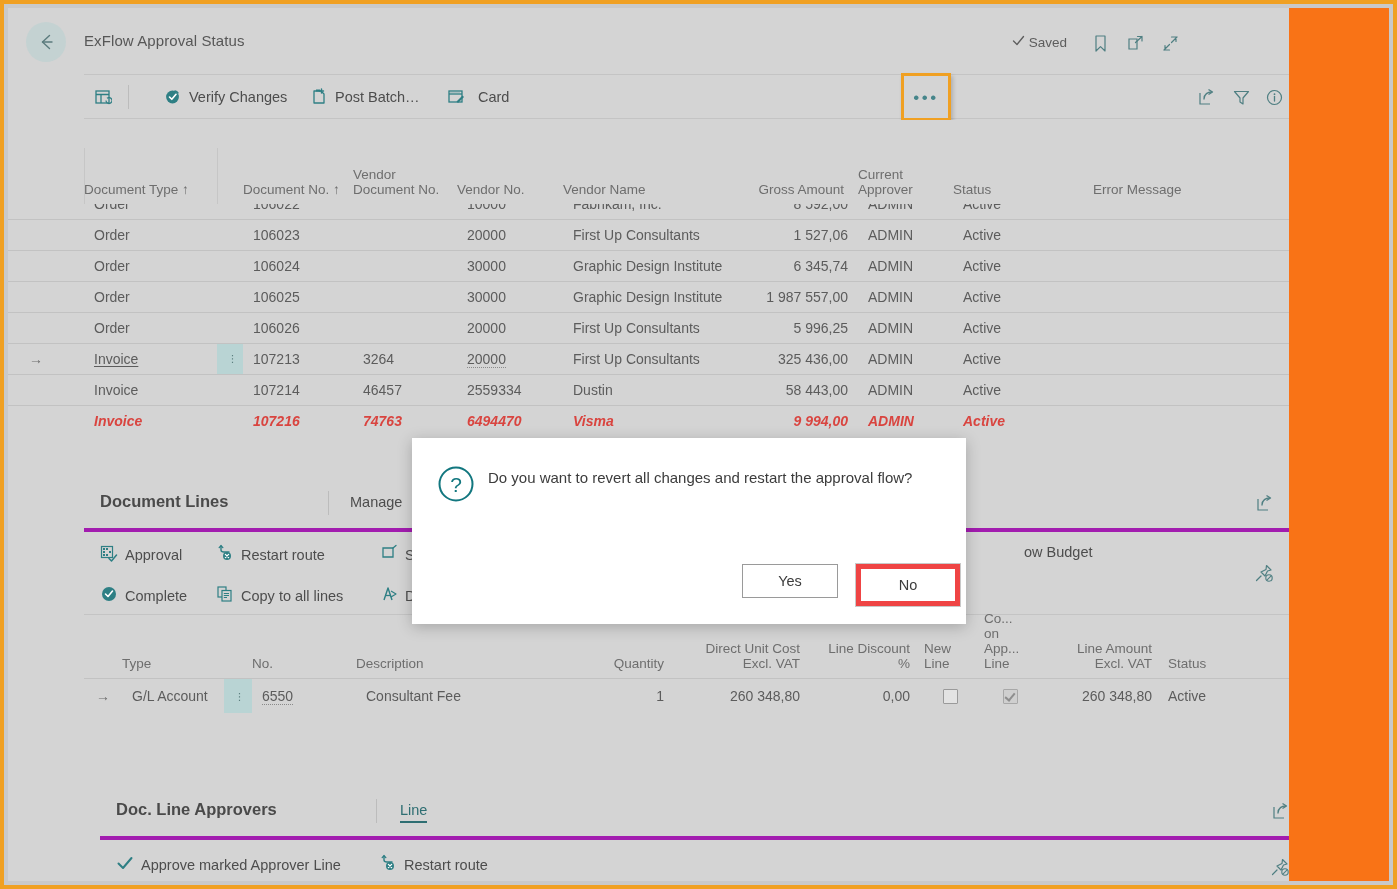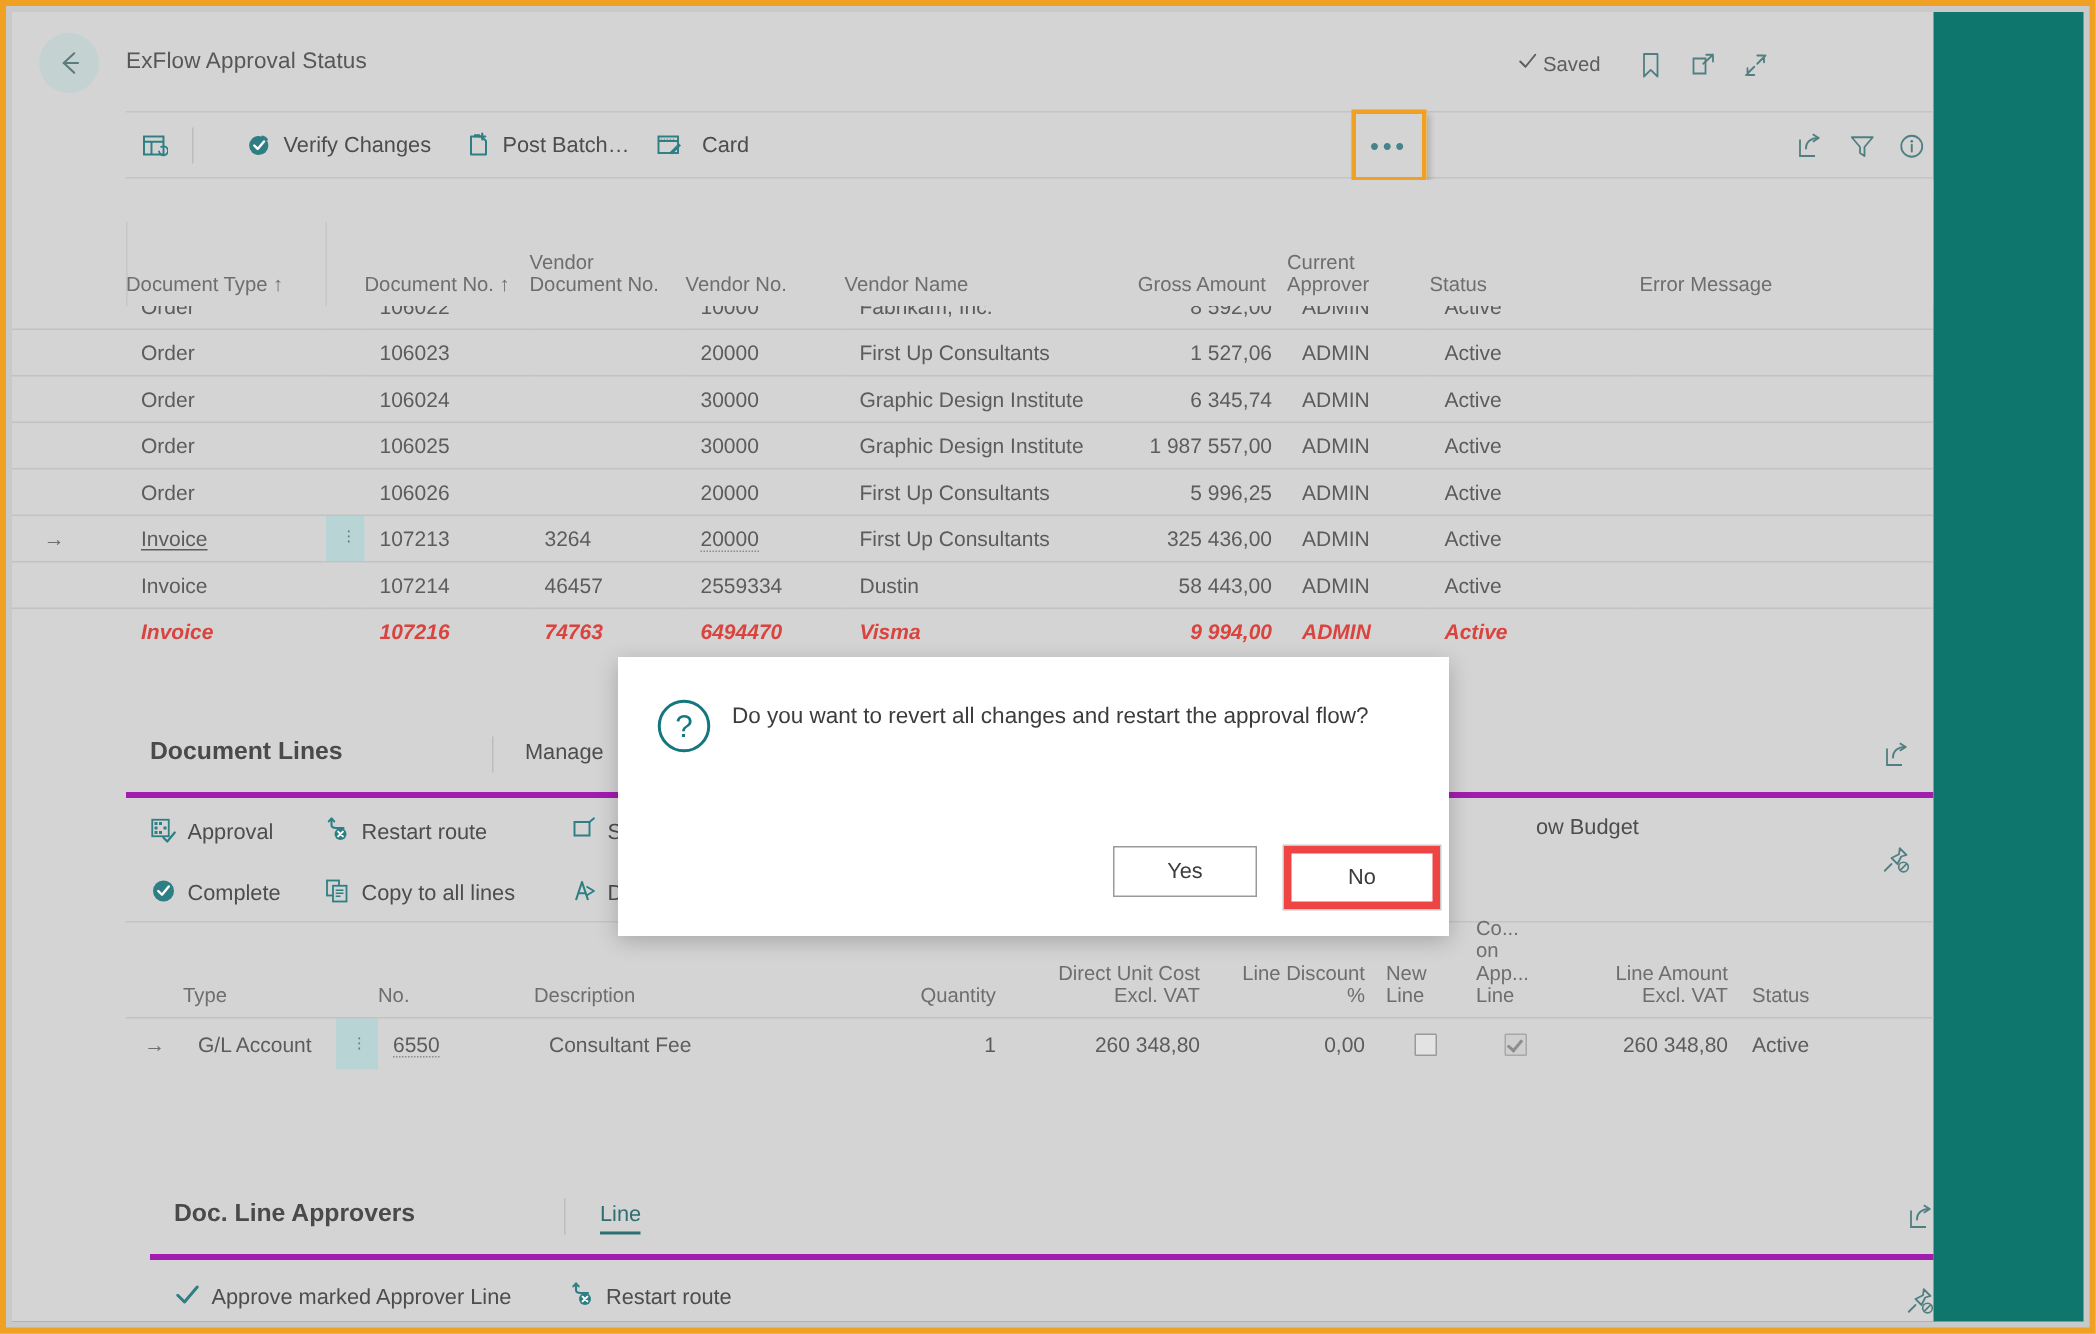--- a/index.html
+++ b/index.html
@@ -11,21 +11,21 @@
   }
   
   #frame{
     position:absolute;left:0;top:0;width:1397px;height:889px;
     box-sizing:border-box;
     border:4px solid #f0a022;
     background:#c9c9c9;
   }
   #gutter{
     position:absolute;left:4px;top:4px;right:4px;bottom:4px;
-    background:#0f766e;overflow:hidden;
+    background:#f97316;overflow:hidden;
   }
   
   #surface{
     position:absolute;left:0px;top:0px;width:1281px;height:881px;
     background:#d4d4d4;
     overflow:hidden;
   }
 
   
   #topbar{position:absolute;left:0;top:0;width:1281px;height:66px;}
@@ -222,21 +222,21 @@
       <span>
         <svg width="19" height="19" viewBox="0 0 19 19">
                 <path d="M5 4 H12 L15 7 V16 H5 Z" fill="none" stroke="#2e7f84" stroke-width="1.3" stroke-linejoin="round"></path>
                 <path d="M7 2.5 H11 V4.5 H7 Z" fill="#2e7f84"></path>
                 <path d="M12.5 2 V6 M10.5 4 H14.5" stroke="#2e7f84" stroke-width="1.4" stroke-linecap="round"></path>
               </svg>
       </span>
       <span>Post Batch…</span>
     </div>
 
-    <div class="cmd" style="left:353px;gap:12px;">
+    <div class="cmd" style="left:363px;gap:12px;">
       <span>
         <svg width="19" height="19" viewBox="0 0 19 19">
                 <rect x="2" y="4" width="13" height="11" fill="none" stroke="#2e7f84" stroke-width="1.3"></rect>
                 <path d="M2 7 H15" stroke="#2e7f84" stroke-width="1.3"></path>
                 <path d="M4 5.5 V6 M6 5.5 V6 M8 5.5 V6 M10 5.5 V6 M12 5.5 V6" stroke="#2e7f84" stroke-width="1"></path>
                 <path d="M11 16 L17 10 L15.5 8.5 L9.5 14.5 Z" fill="#2e7f84"></path>
               </svg>
       </span>
       <span>Card</span>
     </div>

